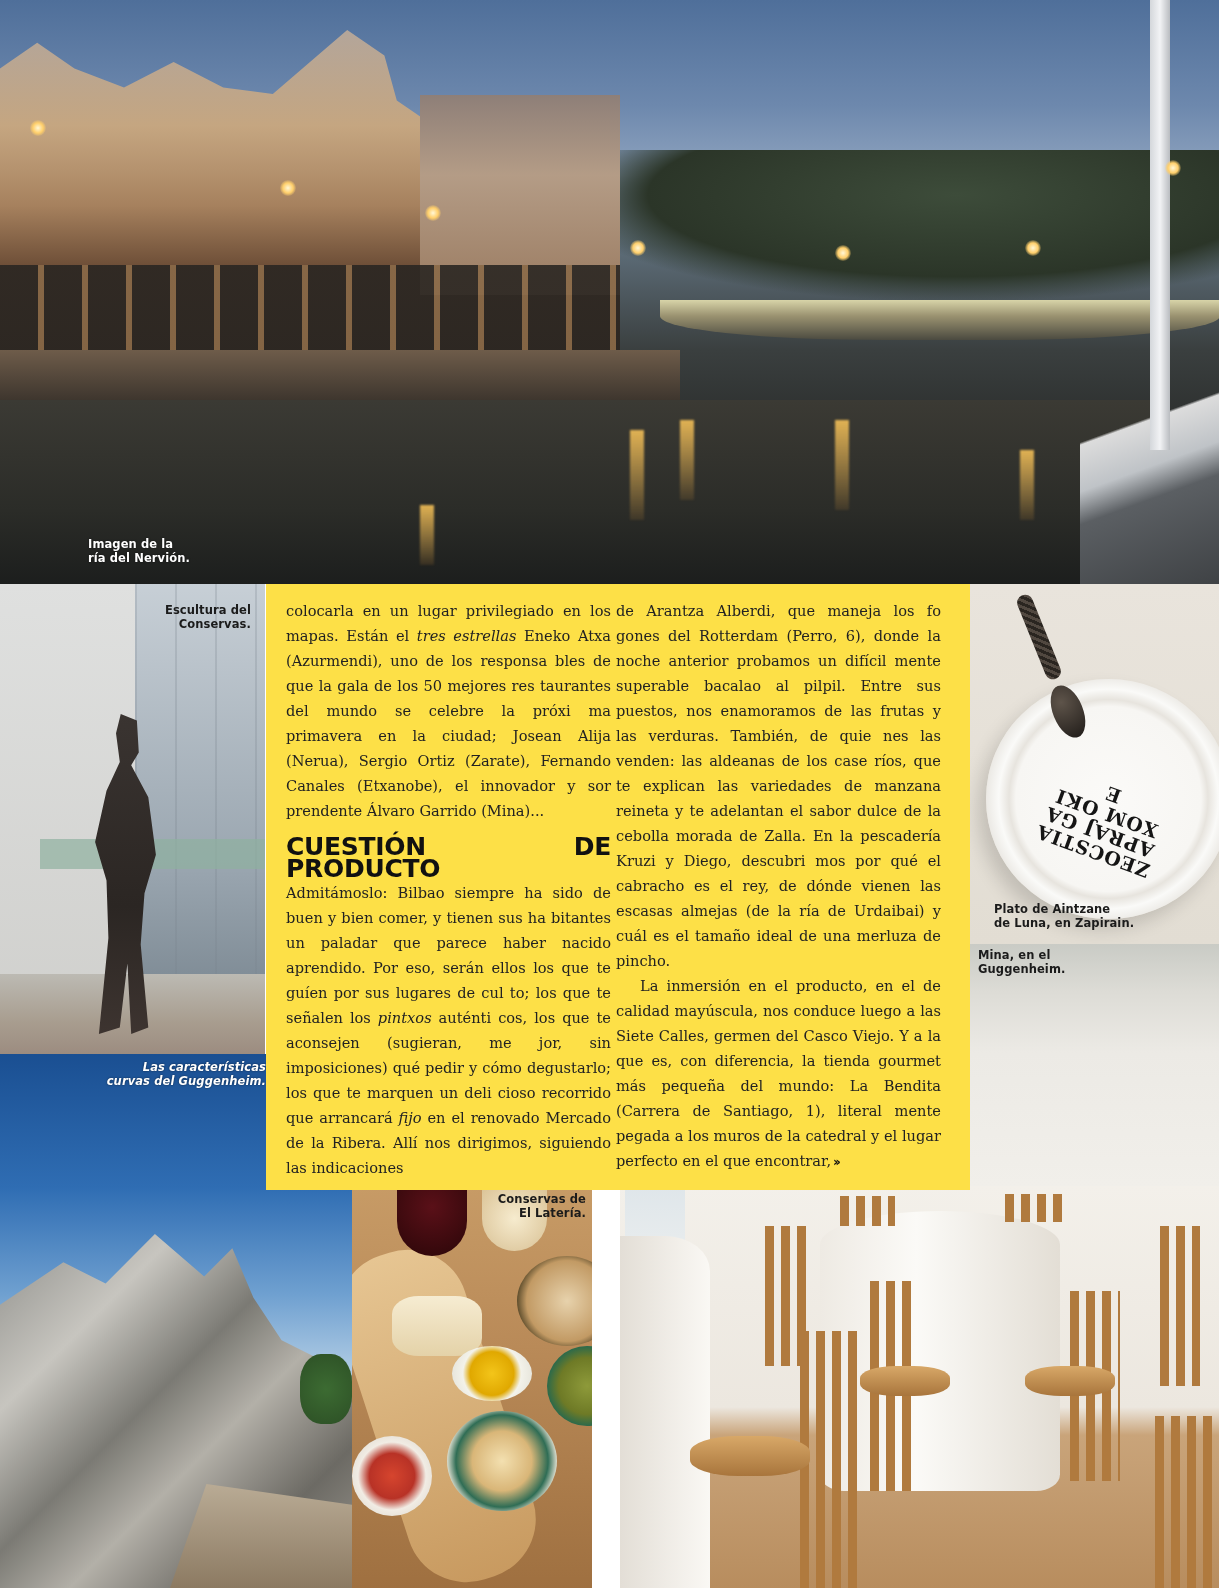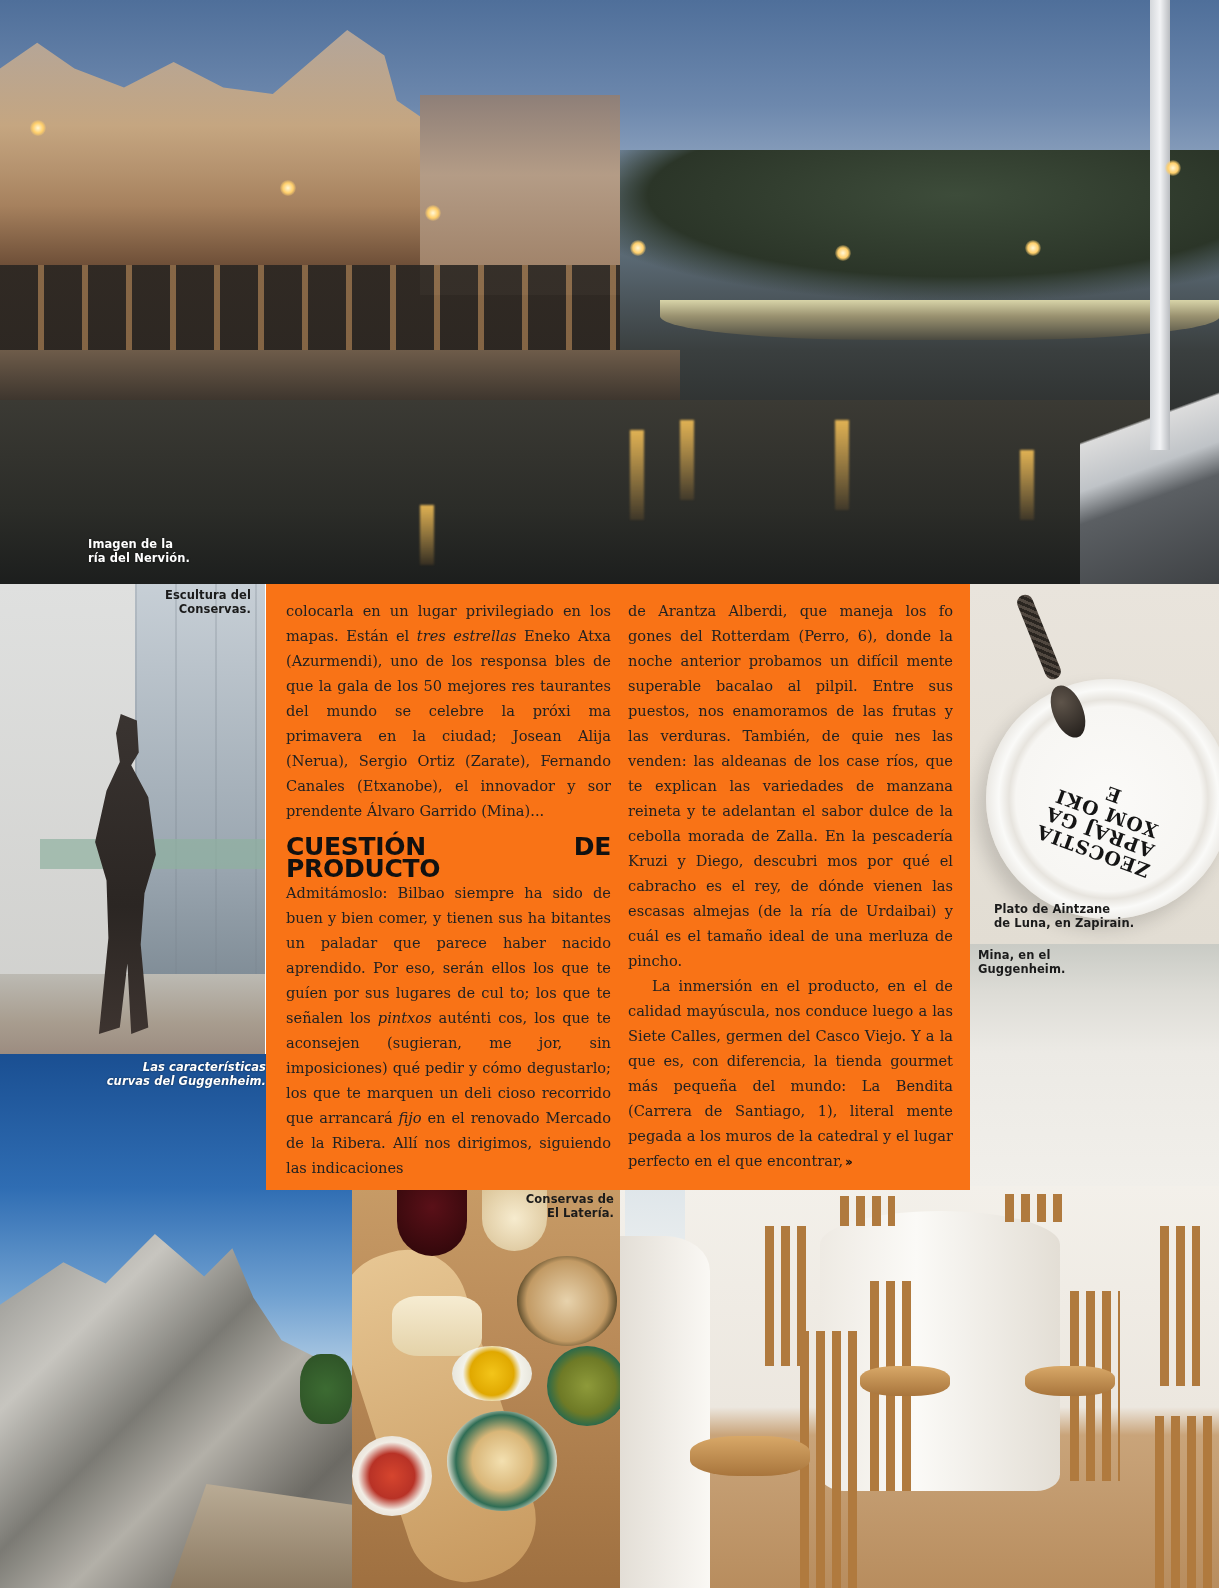--- a/index.html
+++ b/index.html
@@ -60,21 +60,21 @@
   #guggen { left: 0; top: 1054px; width: 352px; height: 534px;
     background: linear-gradient(180deg, #1a4f92 0%, #2f6db3 25%, #6fa0d0 45%, #a9c7e2 58%, #c9d9e8 65%); font-style: italic; }
   #guggen .metal { position: absolute; left: 0; top: 180px; width: 352px; height: 354px;
     background: linear-gradient(135deg, #8f8f8b 0%, #c7c5bf 25%, #7b7a74 45%, #b3b0a8 60%, #6c6a64 80%, #9c9890 100%);
     clip-path: polygon(0 20%, 18% 8%, 30% 14%, 44% 0, 58% 12%, 66% 4%, 72% 18%, 80% 30%, 100% 40%, 100% 100%, 0 100%); }
   #guggen .trees { position: absolute; left: 300px; top: 300px; width: 52px; height: 70px; background: radial-gradient(circle, #3c6b32, #2c4f25); border-radius: 40%; }
   #guggen .stone { position: absolute; left: 170px; top: 430px; width: 182px; height: 104px;
     background: linear-gradient(180deg, #b9ab95, #8c7a62); clip-path: polygon(20% 0, 100% 20%, 100% 100%, 0 100%); }
 
   
-  #laterio { left: 352px; top: 1186px; width: 268px; height: 402px;
+  #laterio { left: 352px; top: 1186px; width: 240px; height: 402px;
     background: linear-gradient(180deg, #c79b66 0%, #b98a58 40%, #9f7040 100%); }
   #laterio .wine { position: absolute; left: 45px; top: 0; width: 70px; height: 70px; border-radius: 0 0 50% 50%; background: radial-gradient(circle at 50% 30%, #5a1018, #2a0608); }
   #laterio .wine2 { position: absolute; left: 130px; top: 0; width: 65px; height: 65px; border-radius: 0 0 50% 50%; background: radial-gradient(circle, rgba(255,250,225,.85), rgba(230,220,180,.6)); }
   #laterio .board { position: absolute; left: 20px; top: 60px; width: 130px; height: 340px; border-radius: 60px; background: linear-gradient(180deg, #e6c592, #c89a60); transform: rotate(-18deg); }
   #laterio .bread { position: absolute; left: 165px; top: 70px; width: 100px; height: 90px; border-radius: 50%; background: radial-gradient(circle, #e7d2ac, #c29a64 60%, #5a4a2a 75%); }
   #laterio .cheese { position: absolute; left: 40px; top: 110px; width: 90px; height: 60px; border-radius: 30%; background: linear-gradient(180deg, #f6ecd2, #e4d2a8); }
   #laterio .oil { position: absolute; left: 100px; top: 160px; width: 80px; height: 55px; border-radius: 50%; background: radial-gradient(circle, #f3c51a 0%, #e0a800 45%, #f3f2ea 60%, #dfddd2 100%); }
   #laterio .olives { position: absolute; left: 195px; top: 160px; width: 80px; height: 80px; border-radius: 50%; background: radial-gradient(circle, #8e9a3a 0%, #6e7a26 50%, #2d6a4a 70%, #1c4e36 100%); }
   #laterio .fish { position: absolute; left: 95px; top: 225px; width: 110px; height: 100px; border-radius: 50%; background: radial-gradient(circle, #f3e0b0 0%, #d9b678 40%, #2f6d55 62%, #eae6d8 75%, #c8c4b4 100%); }
   #laterio .tomato { position: absolute; left: 0; top: 250px; width: 80px; height: 80px; border-radius: 50%; background: radial-gradient(circle, #d6452e 0%, #b83226 40%, #f1ece4 60%, #d7d1c6 100%); }
@@ -100,27 +100,27 @@
   #plato .spoon-handle { position: absolute; left: 63px; top: 8px; width: 16px; height: 90px; border-radius: 8px;
     background: repeating-linear-gradient(45deg, #2a2520 0 3px, #514840 3px 6px); transform: rotate(-22deg); }
   #plato .spoon-bowl { position: absolute; left: 85px; top: 100px; width: 30px; height: 55px; border-radius: 50%;
     background: radial-gradient(circle at 40% 30%, #5e544a, #1f1b18); transform: rotate(-22deg); }
 
   
   #nerua-top { left: 968px; top: 944px; width: 251px; height: 242px;
     background: linear-gradient(180deg, #c9cbc5 0%, #dddcd6 20%, #eceae5 45%, #f1efea 100%); }
 
   
-  #textbox { position: absolute; left: 266px; top: 584px; width: 704px; height: 606px; background: #f97316; }
+  #textbox { position: absolute; left: 266px; top: 584px; width: 704px; height: 606px; background: #fde047; }
   .col { position: absolute; top: 14px; width: 325px; font-family: "DejaVu Serif", serif;
     font-size: 14.6px; line-height: 25px; color: #222; text-align: justify; }
   .col p { margin: 0; }
   .col .indent { text-indent: 24px; }
   #col1 { left: 20px; }
-  #col2 { left: 362px; }
+  #col2 { left: 350px; }
   .col em { font-style: italic; }
   .section-head { font-family: "DejaVu Sans", sans-serif; font-weight: bold; font-size: 25px; line-height: 22px;
     color: #111; margin-top: 13px; letter-spacing: -.3px; }
   .continue { font-family: "DejaVu Sans", sans-serif; font-weight: bold; font-size: 13px; color: #111; letter-spacing: -3px; margin-left: 2px; }
 </style>
 </head>
 <body>
 
 <div id="hero" class="photo">
   <div class="hill"></div>
@@ -149,21 +149,21 @@
     <div>ría del Nervión.</div>
   </div>
 </div>
 
 <div id="caminante" class="photo">
   <div class="wall"></div>
   <div class="glass"></div>
   <div class="green-band"></div>
   <div class="floor"></div>
   <div class="statue"></div>
-  <div class="cap dark right" style="right:14px;top:4px">
+  <div class="cap dark right" style="right:14px;top:19px">
     <div>Escultura del</div>
     <div>Conservas.</div>
   </div>
 </div>
 
 <div id="guggen" class="photo">
   <div class="metal"></div>
   <div class="trees"></div>
   <div class="stone"></div>
   <div class="cap white right" style="right:86px;top:6px">

